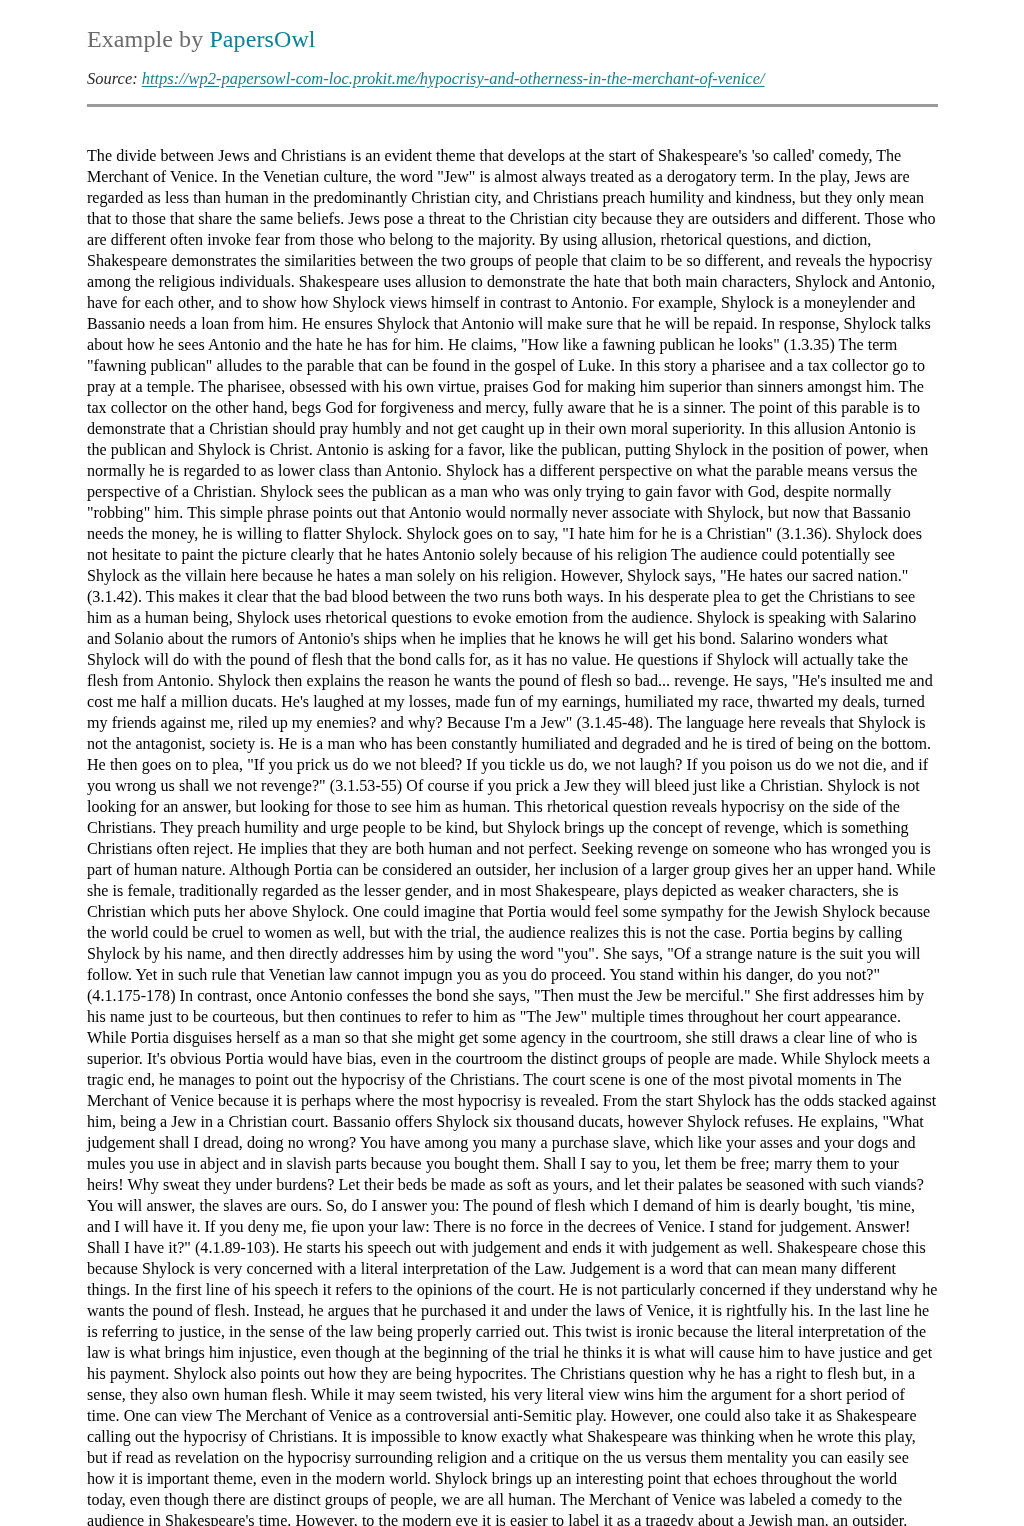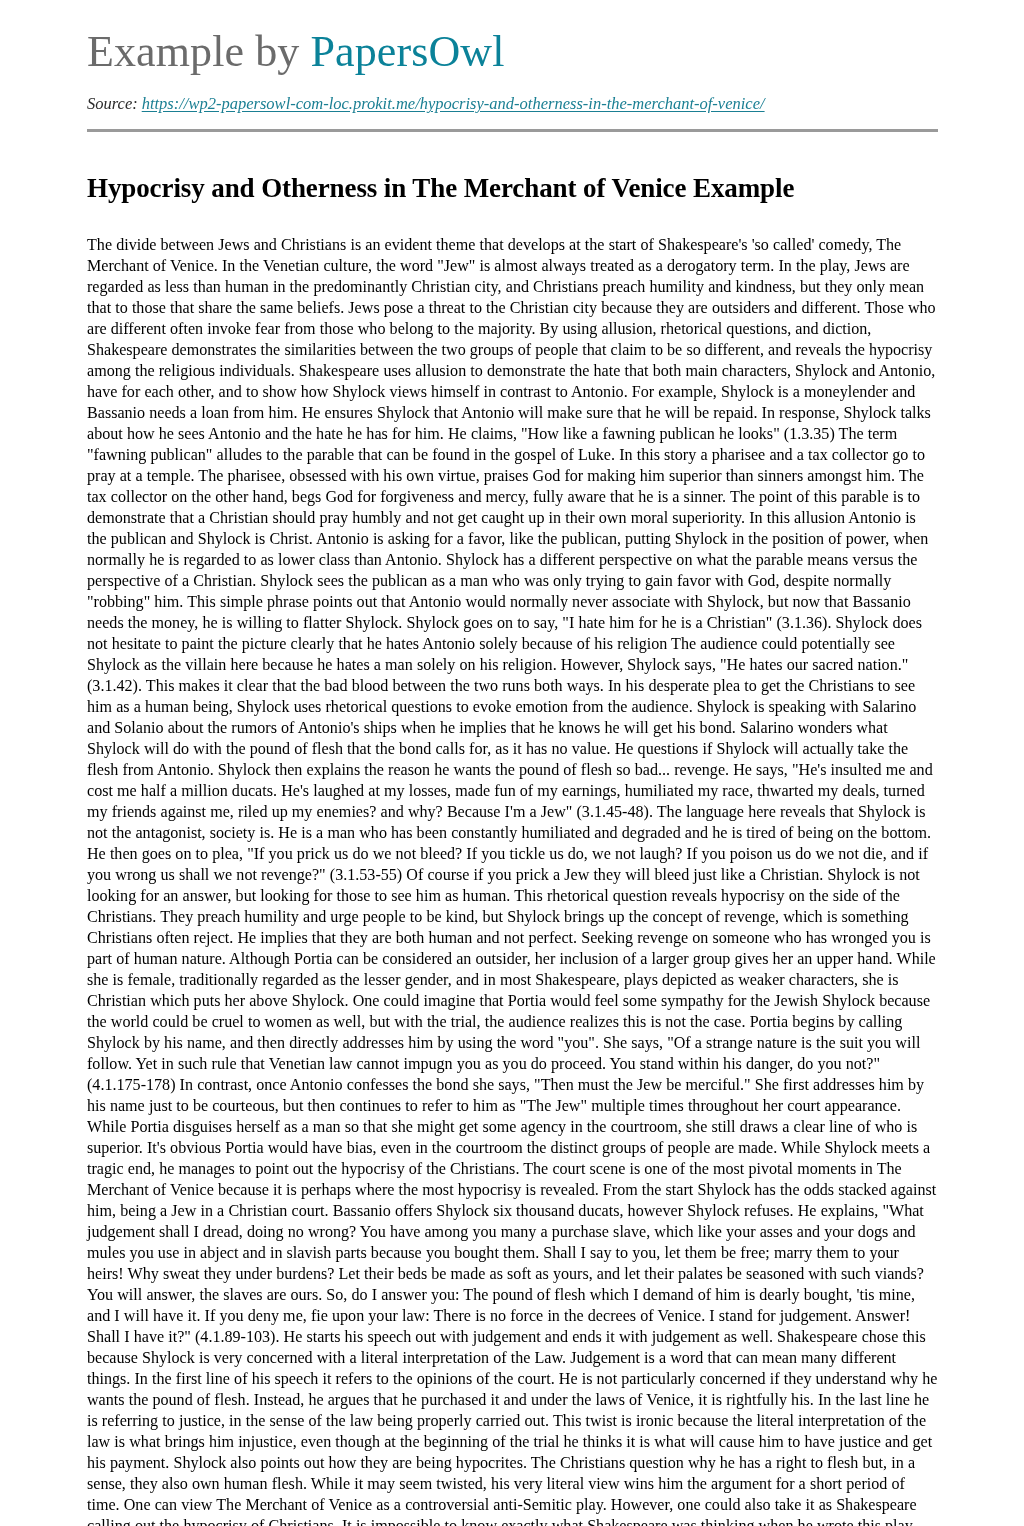--- a/index.html
+++ b/index.html
@@ -19,21 +19,21 @@
   .page {
     width: 1024px;
     padding: 0;
   }
 
   
   .doc-header {
     padding: 24px 87px 0 87px;
   }
   .brand-line {
-    font-size: 44px;
+    font-size: 24px;
     line-height: 1.25;
     color: #6b6b6b;
     font-weight: normal;
     margin: 0 0 14px 0;
     letter-spacing: 0.1px;
   }
   .brand-name {
     color: #0b8299;
   }
   .source-line {
@@ -91,17 +91,16 @@
 
   <div class="doc-header">
     <div class="brand-line"><span>Example by </span><span class="brand-name">PapersOwl</span></div>
 
     <div class="source-line"><span class="source-label">Source:</span><a class="source-url" href="#">https://wp2-papersowl-com-loc.prokit.me/hypocrisy-and-otherness-in-the-merchant-of-venice/</a></div>
 
     <hr class="header-rule">
   </div>
 
   <div class="doc-body">
-    <h1 class="doc-title">Hypocrisy and Otherness in The Merchant of Venice Example</h1>
     <p class="essay-text">The divide between Jews and Christians is an evident theme that develops at the start of Shakespeare's 'so called' comedy, The Merchant of Venice. In the Venetian culture, the word "Jew" is almost always treated as a derogatory term. In the play, Jews are regarded as less than human in the predominantly Christian city, and Christians preach humility and kindness, but they only mean that to those that share the same beliefs. Jews pose a threat to the Christian city because they are outsiders and different. Those who are different often invoke fear from those who belong to the majority. By using allusion, rhetorical questions, and diction, Shakespeare demonstrates the similarities between the two groups of people that claim to be so different, and reveals the hypocrisy among the religious individuals. Shakespeare uses allusion to demonstrate the hate that both main characters, Shylock and Antonio, have for each other, and to show how Shylock views himself in contrast to Antonio. For example, Shylock is a moneylender and Bassanio needs a loan from him. He ensures Shylock that Antonio will make sure that he will be repaid. In response, Shylock talks about how he sees Antonio and the hate he has for him. He claims, "How like a fawning publican he looks" (1.3.35) The term "fawning publican" alludes to the parable that can be found in the gospel of Luke. In this story a pharisee and a tax collector go to pray at a temple. The pharisee, obsessed with his own virtue, praises God for making him superior than sinners amongst him. The tax collector on the other hand, begs God for forgiveness and mercy, fully aware that he is a sinner. The point of this parable is to demonstrate that a Christian should pray humbly and not get caught up in their own moral superiority. In this allusion Antonio is the publican and Shylock is Christ. Antonio is asking for a favor, like the publican, putting Shylock in the position of power, when normally he is regarded to as lower class than Antonio. Shylock has a different perspective on what the parable means versus the perspective of a Christian. Shylock sees the publican as a man who was only trying to gain favor with God, despite normally "robbing" him. This simple phrase points out that Antonio would normally never associate with Shylock, but now that Bassanio needs the money, he is willing to flatter Shylock. Shylock goes on to say, "I hate him for he is a Christian" (3.1.36). Shylock does not hesitate to paint the picture clearly that he hates Antonio solely because of his religion The audience could potentially see Shylock as the villain here because he hates a man solely on his religion. However, Shylock says, "He hates our sacred nation." (3.1.42). This makes it clear that the bad blood between the two runs both ways. In his desperate plea to get the Christians to see him as a human being, Shylock uses rhetorical questions to evoke emotion from the audience. Shylock is speaking with Salarino and Solanio about the rumors of Antonio's ships when he implies that he knows he will get his bond. Salarino wonders what Shylock will do with the pound of flesh that the bond calls for, as it has no value. He questions if Shylock will actually take the flesh from Antonio. Shylock then explains the reason he wants the pound of flesh so bad... revenge. He says, "He's insulted me and cost me half a million ducats. He's laughed at my losses, made fun of my earnings, humiliated my race, thwarted my deals, turned my friends against me, riled up my enemies? and why? Because I'm a Jew" (3.1.45-48). The language here reveals that Shylock is not the antagonist, society is. He is a man who has been constantly humiliated and degraded and he is tired of being on the bottom. He then goes on to plea, "If you prick us do we not bleed? If you tickle us do, we not laugh? If you poison us do we not die, and if you wrong us shall we not revenge?" (3.1.53-55) Of course if you prick a Jew they will bleed just like a Christian. Shylock is not looking for an answer, but looking for those to see him as human. This rhetorical question reveals hypocrisy on the side of the Christians. They preach humility and urge people to be kind, but Shylock brings up the concept of revenge, which is something Christians often reject. He implies that they are both human and not perfect. Seeking revenge on someone who has wronged you is part of human nature. Although Portia can be considered an outsider, her inclusion of a larger group gives her an upper hand. While she is female, traditionally regarded as the lesser gender, and in most Shakespeare, plays depicted as weaker characters, she is Christian which puts her above Shylock. One could imagine that Portia would feel some sympathy for the Jewish Shylock because the world could be cruel to women as well, but with the trial, the audience realizes this is not the case. Portia begins by calling Shylock by his name, and then directly addresses him by using the word "you". She says, "Of a strange nature is the suit you will follow. Yet in such rule that Venetian law cannot impugn you as you do proceed. You stand within his danger, do you not?" (4.1.175-178) In contrast, once Antonio confesses the bond she says, "Then must the Jew be merciful." She first addresses him by his name just to be courteous, but then continues to refer to him as "The Jew" multiple times throughout her court appearance. While Portia disguises herself as a man so that she might get some agency in the courtroom, she still draws a clear line of who is superior. It's obvious Portia would have bias, even in the courtroom the distinct groups of people are made. While Shylock meets a tragic end, he manages to point out the hypocrisy of the Christians. The court scene is one of the most pivotal moments in The Merchant of Venice because it is perhaps where the most hypocrisy is revealed. From the start Shylock has the odds stacked against him, being a Jew in a Christian court. Bassanio offers Shylock six thousand ducats, however Shylock refuses. He explains, "What judgement shall I dread, doing no wrong? You have among you many a purchase slave, which like your asses and your dogs and mules you use in abject and in slavish parts because you bought them. Shall I say to you, let them be free; marry them to your heirs! Why sweat they under burdens? Let their beds be made as soft as yours, and let their palates be seasoned with such viands? You will answer, the slaves are ours. So, do I answer you: The pound of flesh which I demand of him is dearly bought, 'tis mine, and I will have it. If you deny me, fie upon your law: There is no force in the decrees of Venice. I stand for judgement. Answer! Shall I have it?" (4.1.89-103). He starts his speech out with judgement and ends it with judgement as well. Shakespeare chose this because Shylock is very concerned with a literal interpretation of the Law. Judgement is a word that can mean many different things. In the first line of his speech it refers to the opinions of the court. He is not particularly concerned if they understand why he wants the pound of flesh. Instead, he argues that he purchased it and under the laws of Venice, it is rightfully his. In the last line he is referring to justice, in the sense of the law being properly carried out. This twist is ironic because the literal interpretation of the law is what brings him injustice, even though at the beginning of the trial he thinks it is what will cause him to have justice and get his payment. Shylock also points out how they are being hypocrites. The Christians question why he has a right to flesh but, in a sense, they also own human flesh. While it may seem twisted, his very literal view wins him the argument for a short period of time. One can view The Merchant of Venice as a controversial anti-Semitic play. However, one could also take it as Shakespeare calling out the hypocrisy of Christians. It is impossible to know exactly what Shakespeare was thinking when he wrote this play, but if read as revelation on the hypocrisy surrounding religion and a critique on the us versus them mentality you can easily see how it is important theme, even in the modern world. Shylock brings up an interesting point that echoes throughout the world today, even though there are distinct groups of people, we are all human. The Merchant of Venice was labeled a comedy to the audience in Shakespeare's time. However, to the modern eye it is easier to label it as a tragedy about a Jewish man, an outsider. Shylock does not have a happy end, however the end to his story does prove one final point. The Christians of Venice were constantly pushed the idea of mercy but when it came down to the final moment they forced a man to betray his homeland and convert to Christianity, because it is the only acceptable religion in their eyes.</p>
   </div>
 
 </div>
 
 </body></html>

